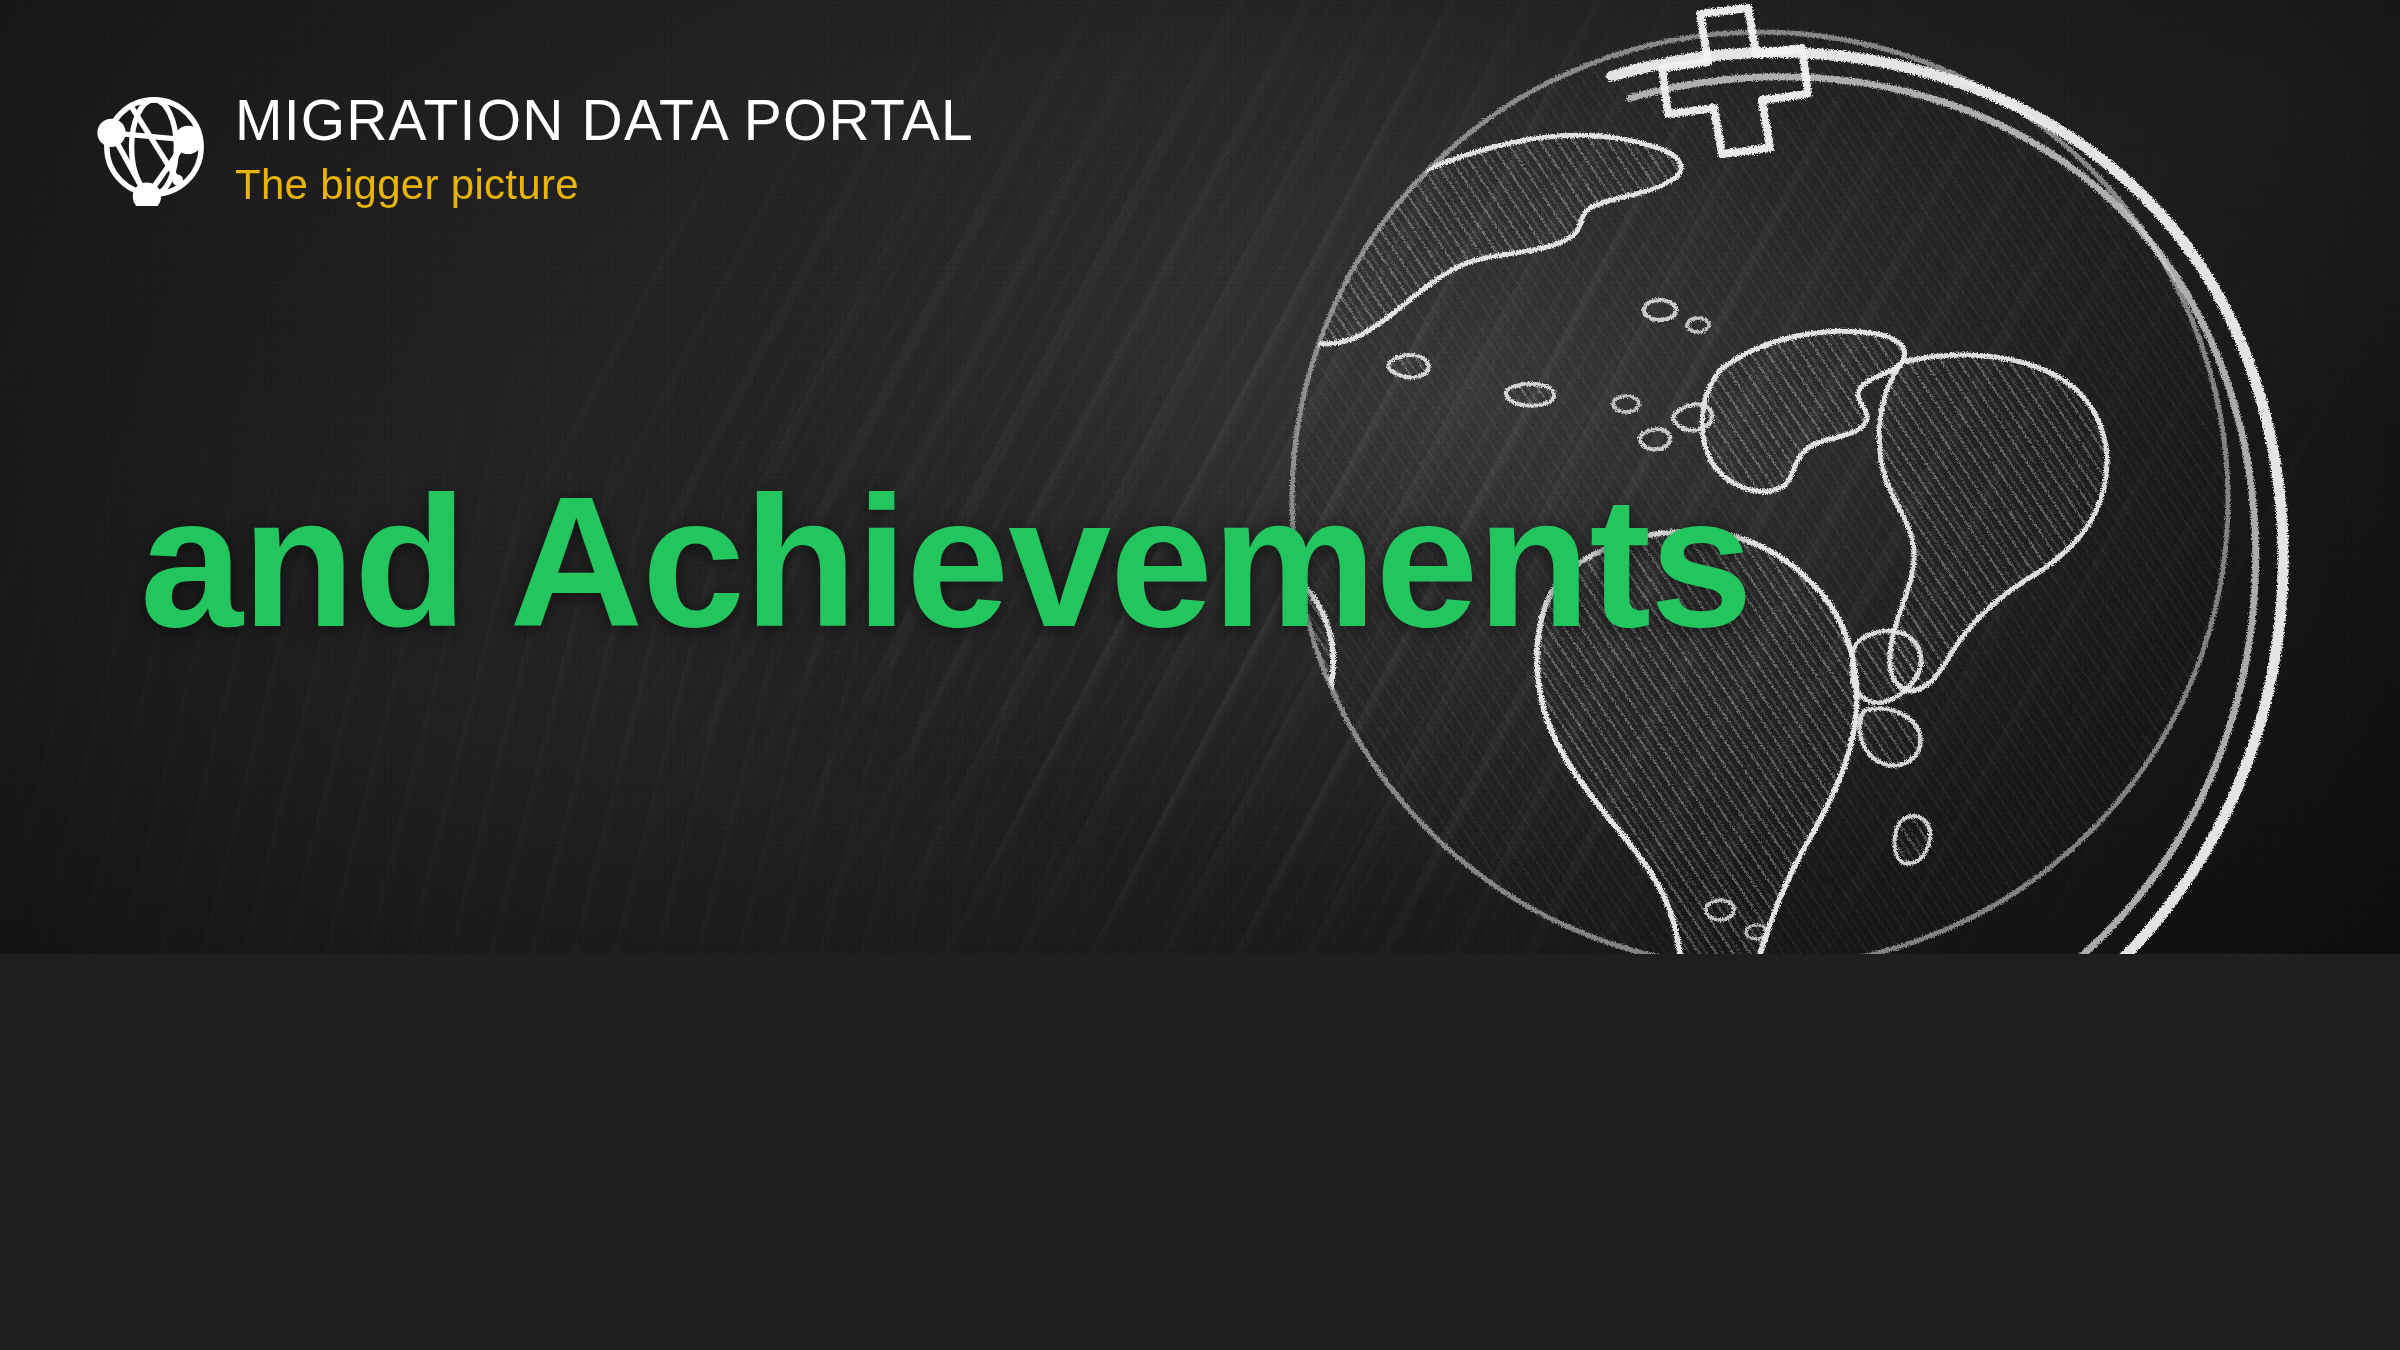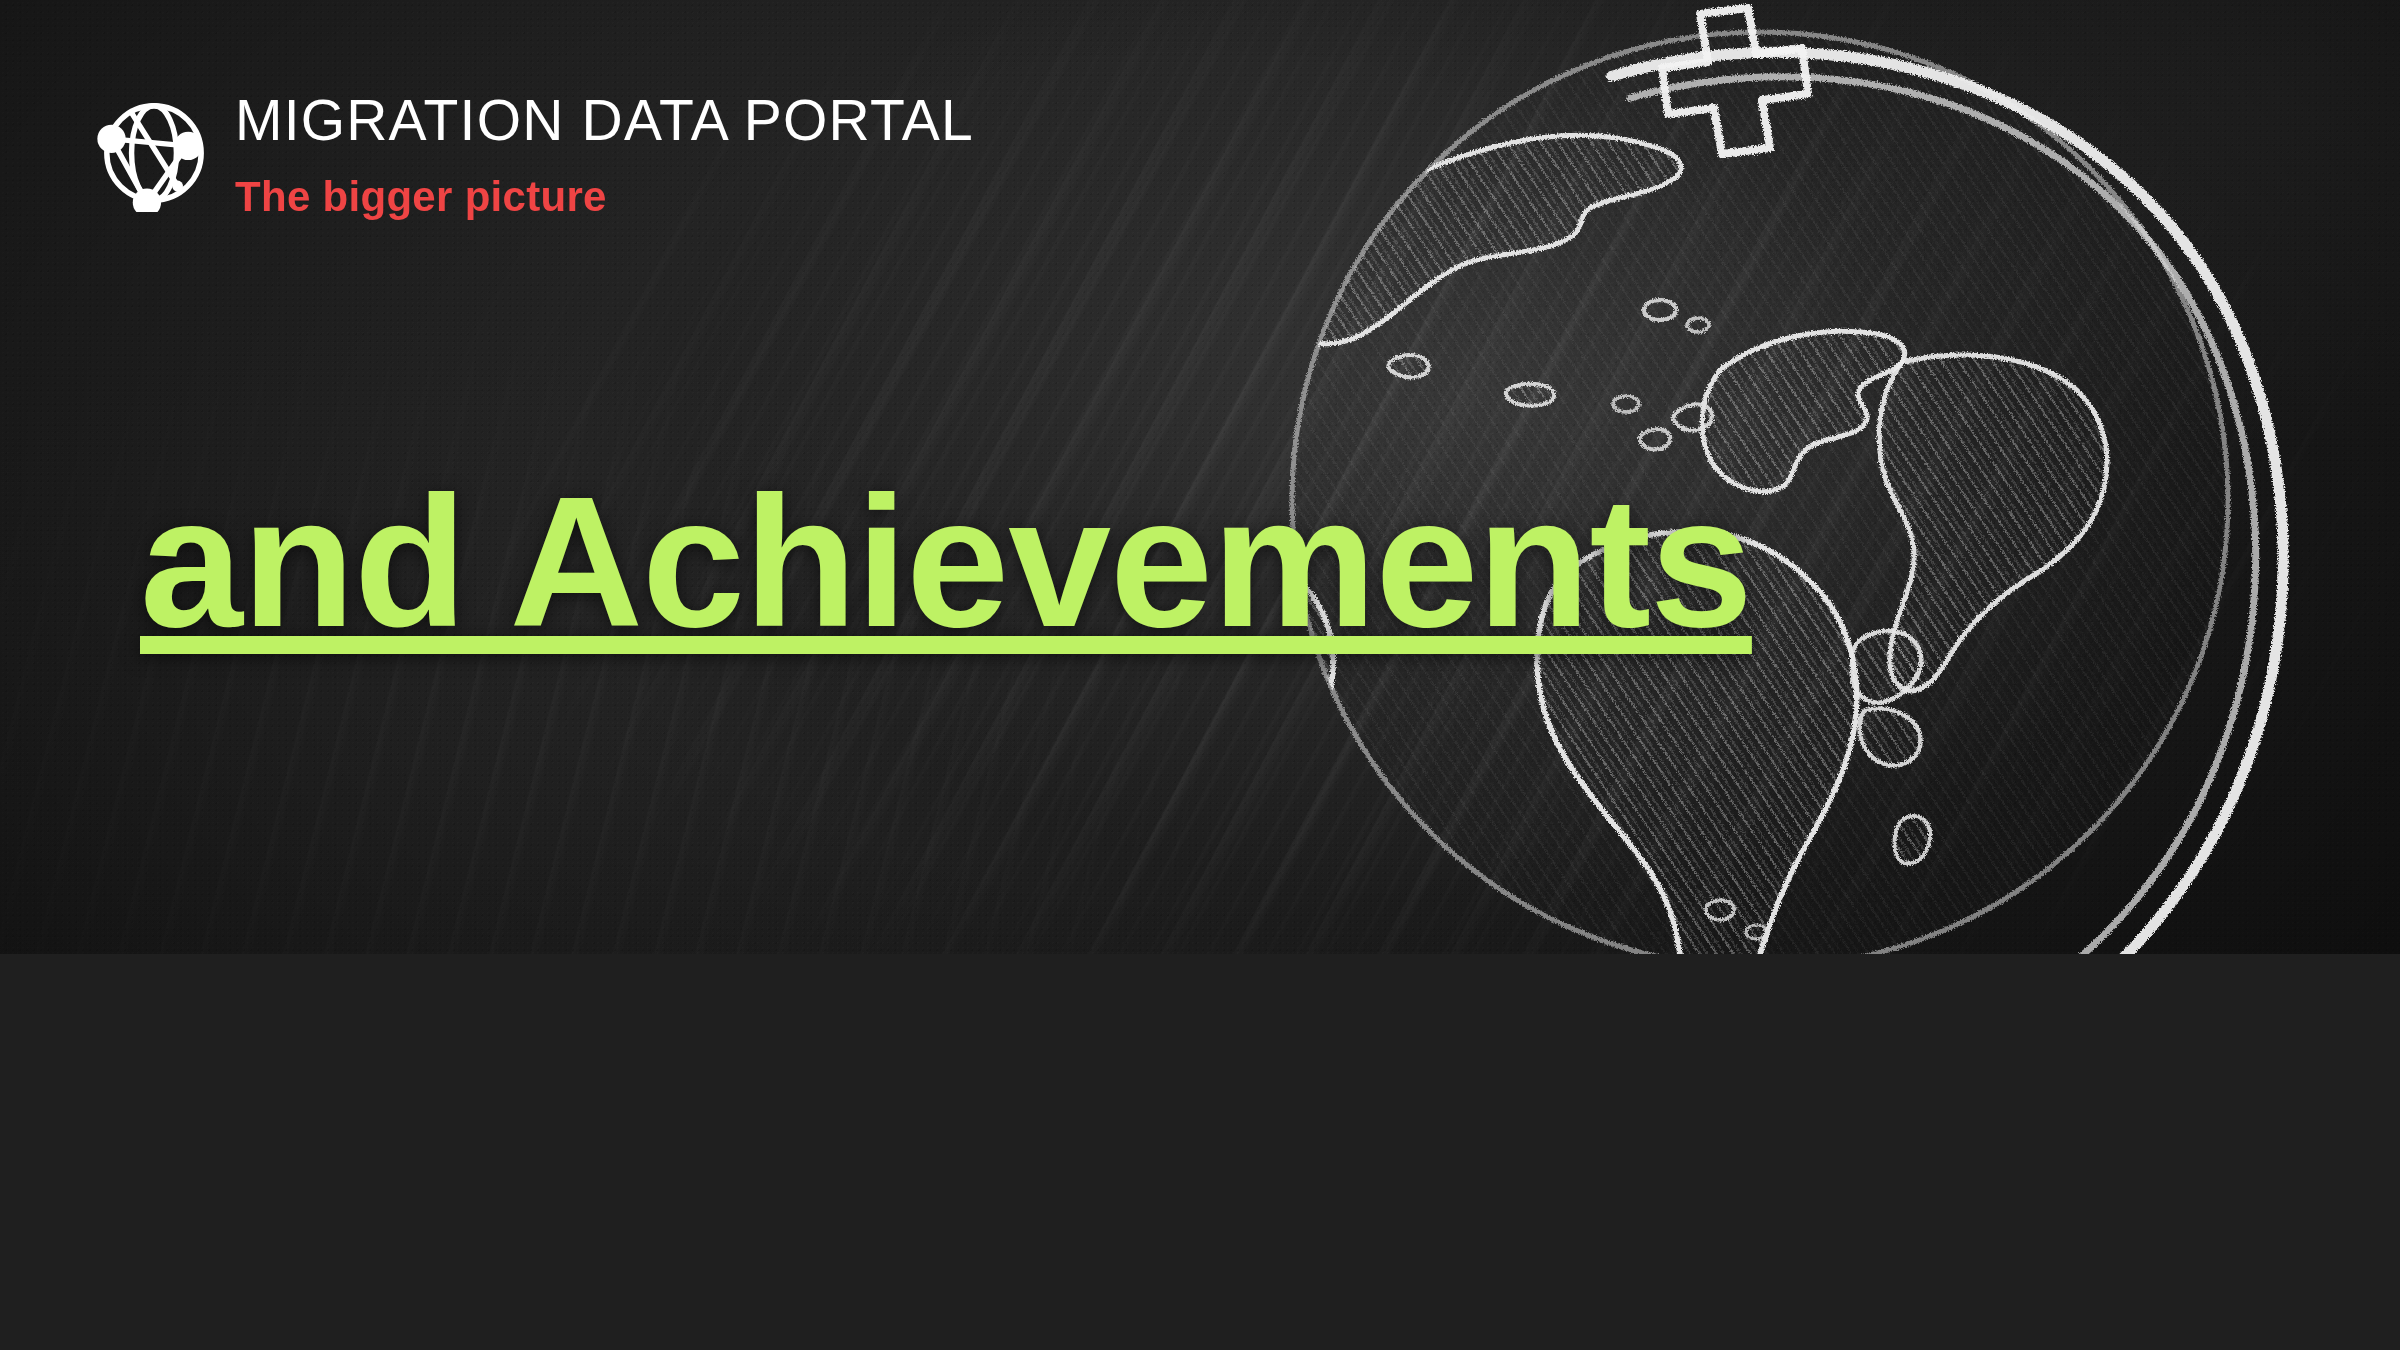--- a/index.html
+++ b/index.html
@@ -86,43 +86,43 @@
   .logo-mark svg{display:block;width:100%;height:100%;}
   .logo-text{display:flex;flex-direction:column;line-height:1;padding-top:4px;}
   .logo-title{
     color:#ffffff;
     font-size:57px;
     font-weight:400;
     letter-spacing:1.2px;
     white-space:nowrap;
   }
   .logo-sub{
-    color:#ef4444;
+    color:#eab308;
     font-size:42px;
-    font-weight:700;
+    font-weight:400;
     letter-spacing:.3px;
-    margin-top:27px;
+    margin-top:15px;
     white-space:nowrap;
   }
 
   
   .headline{
     position:absolute;
     left:140px;top:440px;
     line-height:1.0;
   }
   .headline-line{
     font-weight:700;
     font-size:185px;
     letter-spacing:-1px;
     white-space:nowrap;
     text-shadow:0 3px 18px rgba(0,0,0,.55);
   }
   .line-accent{color:#f6c36e;}
-  .line-plain{color:#bef264;margin-top:30px;text-decoration:underline;}
+  .line-plain{color:#22c55e;margin-top:30px;}
 </style>
 </head>
 <body>
 
 <div id="slide">
 
   <div class="bg-base"></div>
   <div class="bg-smudge"></div>
   <div class="bg-smudge2"></div>
   <div class="bg-grain"></div>

